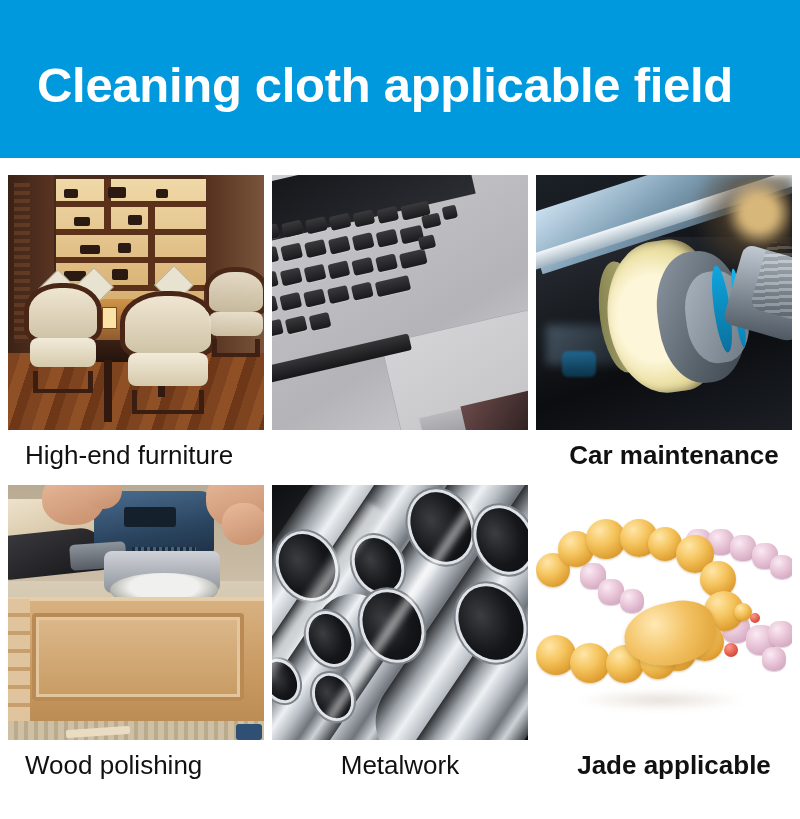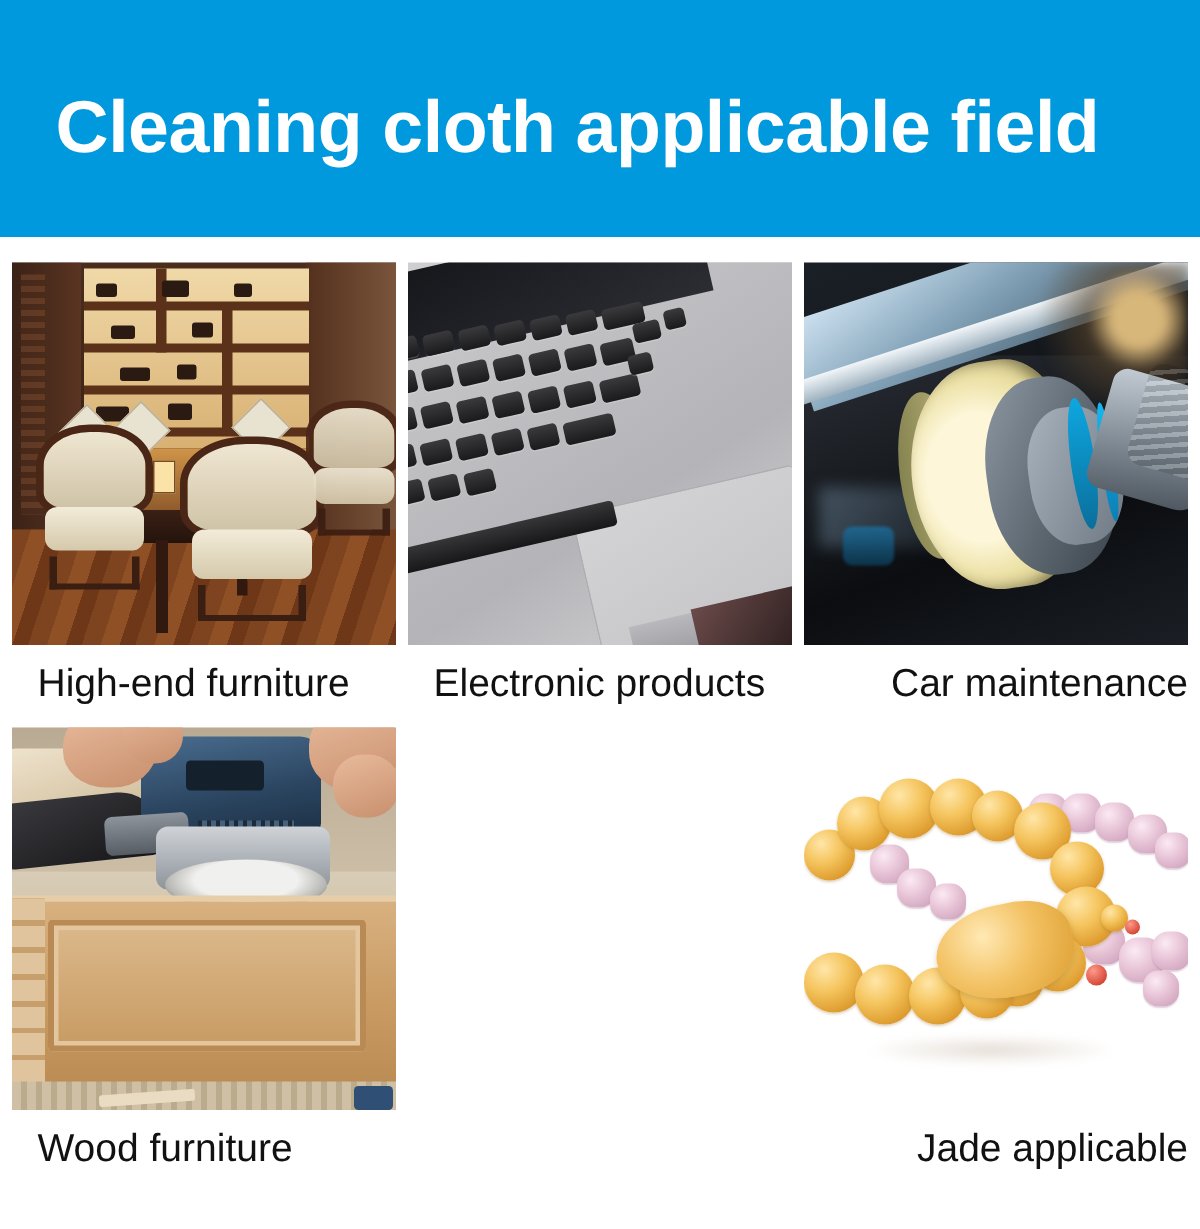--- a/index.html
+++ b/index.html
@@ -84,21 +84,21 @@
     top: 258px;
     width: 256px;
     height: 44px;
     font-size: 26px;
     color: #111111;
     line-height: 44px;
     white-space: nowrap;
   }
   .cap-left   { text-align: left;   padding-left: 17px; box-sizing: border-box; }
   .cap-center { text-align: center; }
-  .cap-right  { text-align: right;   padding-left: 20px; box-sizing: border-box; }
+  .cap-right  { text-align: center;   padding-left: 20px; box-sizing: border-box; font-weight: bold; }
 
   
   .ph-furniture { background: linear-gradient(180deg,#4a2d1d 0%,#3d2418 45%,#6b3a1c 100%); }
   .fw-wallL { position:absolute; left:0; top:0; width:46px; height:178px;
     background:linear-gradient(90deg,#3a2216,#5a3422); }
   .fw-wallR { position:absolute; left:196px; top:0; width:60px; height:185px;
     background:linear-gradient(90deg,#53301d,#7a553c); }
   .fw-panelTex { position:absolute; left:6px; top:8px; width:16px; height:160px;
     background:repeating-linear-gradient(180deg,#6b4028 0 4px,#4b2a19 4px 8px); opacity:.75; }
   .fw-shelfbox { position:absolute; left:48px; top:4px; width:150px; height:120px;
@@ -359,21 +359,20 @@
             <div class="lp-key" style="left:38px; top:104px;width:20px; height:15px"></div>
             <div class="lp-key" style="left:62px; top:106px;width:20px; height:15px"></div>
             <div class="lp-key" style="left:194px;top:34px; width:18px; height:13px"></div>
             <div class="lp-key" style="left:216px;top:30px; width:14px; height:13px"></div>
             <div class="lp-key" style="left:186px;top:54px; width:16px; height:13px"></div>
           </div>
           <div class="lp-space"></div>
           <div class="lp-edge"></div>
           <div class="lp-dark-corner"></div>
         </div>
-        <div class="caption cap-left">Electronic products</div>
       </div>
 
       <div class="cell cell-2">
         <div class="photo ph-car">
           <div class="cr-body"></div>
           <div class="cr-glass"></div>
           <div class="cr-trim"></div>
           <div class="cr-bokeh"></div>
           <div class="cr-reflect"></div>
           <div class="cr-blueacc"></div>
@@ -407,23 +406,45 @@
           <div class="wd-sandergrill"></div>
           <div class="wd-shoe"></div>
           <div class="wd-disc"></div>
           <div class="wd-board"></div>
           <div class="wd-rail"></div>
           <div class="wd-panelinner"></div>
           <div class="wd-floor"></div>
           <div class="wd-stick"></div>
           <div class="wd-bluebit"></div>
         </div>
-        <div class="caption cap-left">Wood furniture</div>
-      </div>
-
+        <div class="caption cap-left">Wood polishing</div>
+      </div>
+
+      <div class="cell cell-1">
+        <div class="photo ph-metal">
+          <div class="mt-tube" style="left:-40px; top:-30px; width:110px; height:330px; transform:rotate(34deg)"></div>
+          <div class="mt-tube" style="left:30px;  top:-60px; width:86px;  height:360px; transform:rotate(34deg)"></div>
+          <div class="mt-tube" style="left:104px; top:-70px; width:96px;  height:380px; transform:rotate(34deg)"></div>
+          <div class="mt-tube" style="left:176px; top:-50px; width:104px; height:360px; transform:rotate(34deg)"></div>
+          <div class="mt-tube" style="left:-20px; top:90px;  width:80px;  height:300px; transform:rotate(34deg)"></div>
+          <div class="mt-tube" style="left:150px; top:120px; width:90px;  height:280px; transform:rotate(34deg)"></div>
+          <div class="mt-bore" style="left:140px; top:6px;   width:58px; height:72px; transform:rotate(-26deg)"></div>
+          <div class="mt-bore" style="left:206px; top:22px;  width:52px; height:66px; transform:rotate(-26deg)"></div>
+          <div class="mt-bore" style="left:8px;   top:48px;  width:54px; height:66px; transform:rotate(-26deg)"></div>
+          <div class="mt-bore" style="left:84px;  top:52px;  width:44px; height:56px; transform:rotate(-26deg)"></div>
+          <div class="mt-bore" style="left:188px; top:100px; width:62px; height:76px; transform:rotate(-26deg)"></div>
+          <div class="mt-bore" style="left:92px;  top:106px; width:56px; height:70px; transform:rotate(-26deg)"></div>
+          <div class="mt-bore" style="left:38px;  top:128px; width:40px; height:52px; transform:rotate(-26deg)"></div>
+          <div class="mt-bore" style="left:44px;  top:190px; width:34px; height:44px; transform:rotate(-26deg)"></div>
+          <div class="mt-bore" style="left:-6px;  top:176px; width:30px; height:40px; transform:rotate(-26deg)"></div>
+          <div class="mt-sheen" style="left:20px; top:0; width:26px; height:255px; transform:rotate(34deg)"></div>
+          <div class="mt-sheen" style="left:120px; top:0; width:18px; height:255px; transform:rotate(34deg)"></div>
+        </div>
+        <div class="caption cap-center">Metalwork</div>
+      </div>
 
       <div class="cell cell-2">
         <div class="photo ph-jade">
           <div class="jd-shadow"></div>
           <div class="jd-crystal" style="left:44px;  top:78px;  width:26px; height:26px"></div>
           <div class="jd-crystal" style="left:62px;  top:94px;  width:26px; height:26px"></div>
           <div class="jd-crystal" style="left:84px;  top:104px; width:24px; height:24px"></div>
           <div class="jd-crystal" style="left:150px; top:44px;  width:26px; height:26px"></div>
           <div class="jd-crystal" style="left:172px; top:44px;  width:26px; height:26px"></div>
           <div class="jd-crystal" style="left:194px; top:50px;  width:26px; height:26px"></div>

